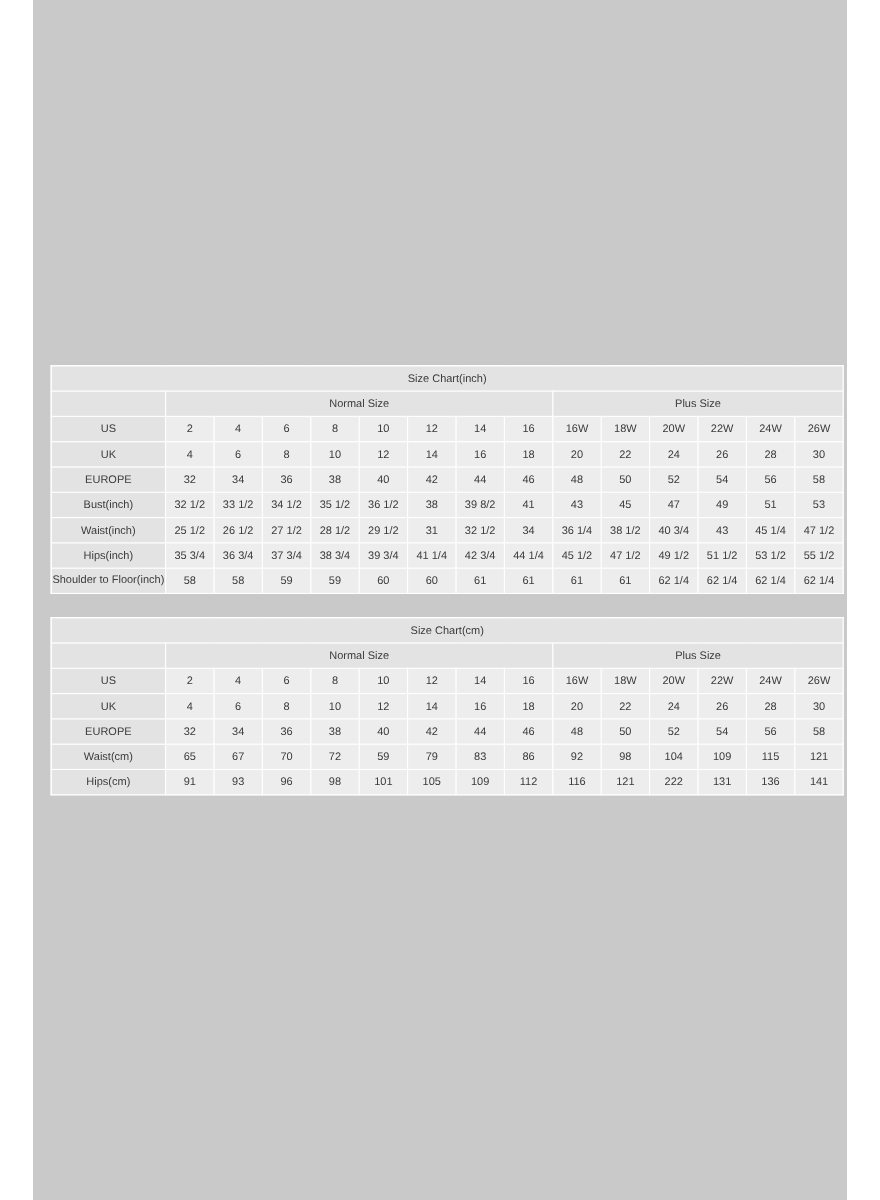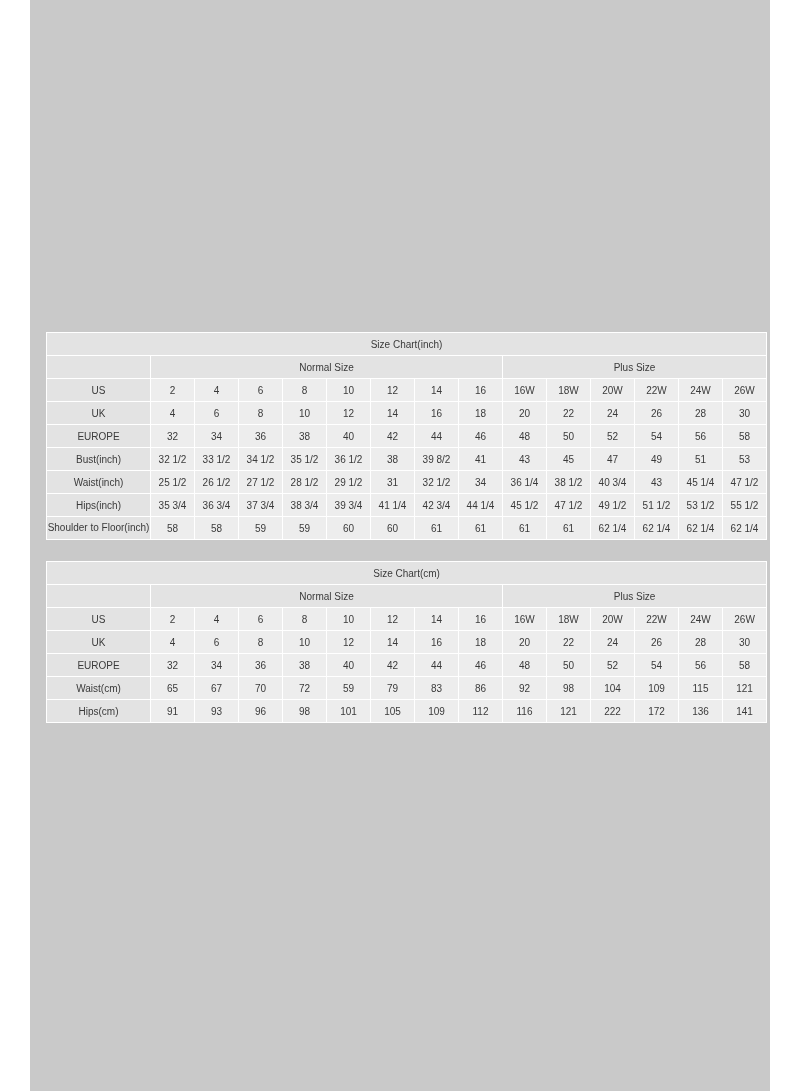--- a/index.html
+++ b/index.html
@@ -347,20 +347,20 @@
             <td class="val-cell">93</td>
             <td class="val-cell">96</td>
             <td class="val-cell">98</td>
             <td class="val-cell">101</td>
             <td class="val-cell">105</td>
             <td class="val-cell">109</td>
             <td class="val-cell">112</td>
             <td class="val-cell">116</td>
             <td class="val-cell">121</td>
             <td class="val-cell">222</td>
-            <td class="val-cell">172</td>
+            <td class="val-cell">131</td>
             <td class="val-cell">136</td>
             <td class="val-cell">141</td>
           </tr>
         </tbody>
       </table>
     </div>
 </div>
 
 </body></html>

